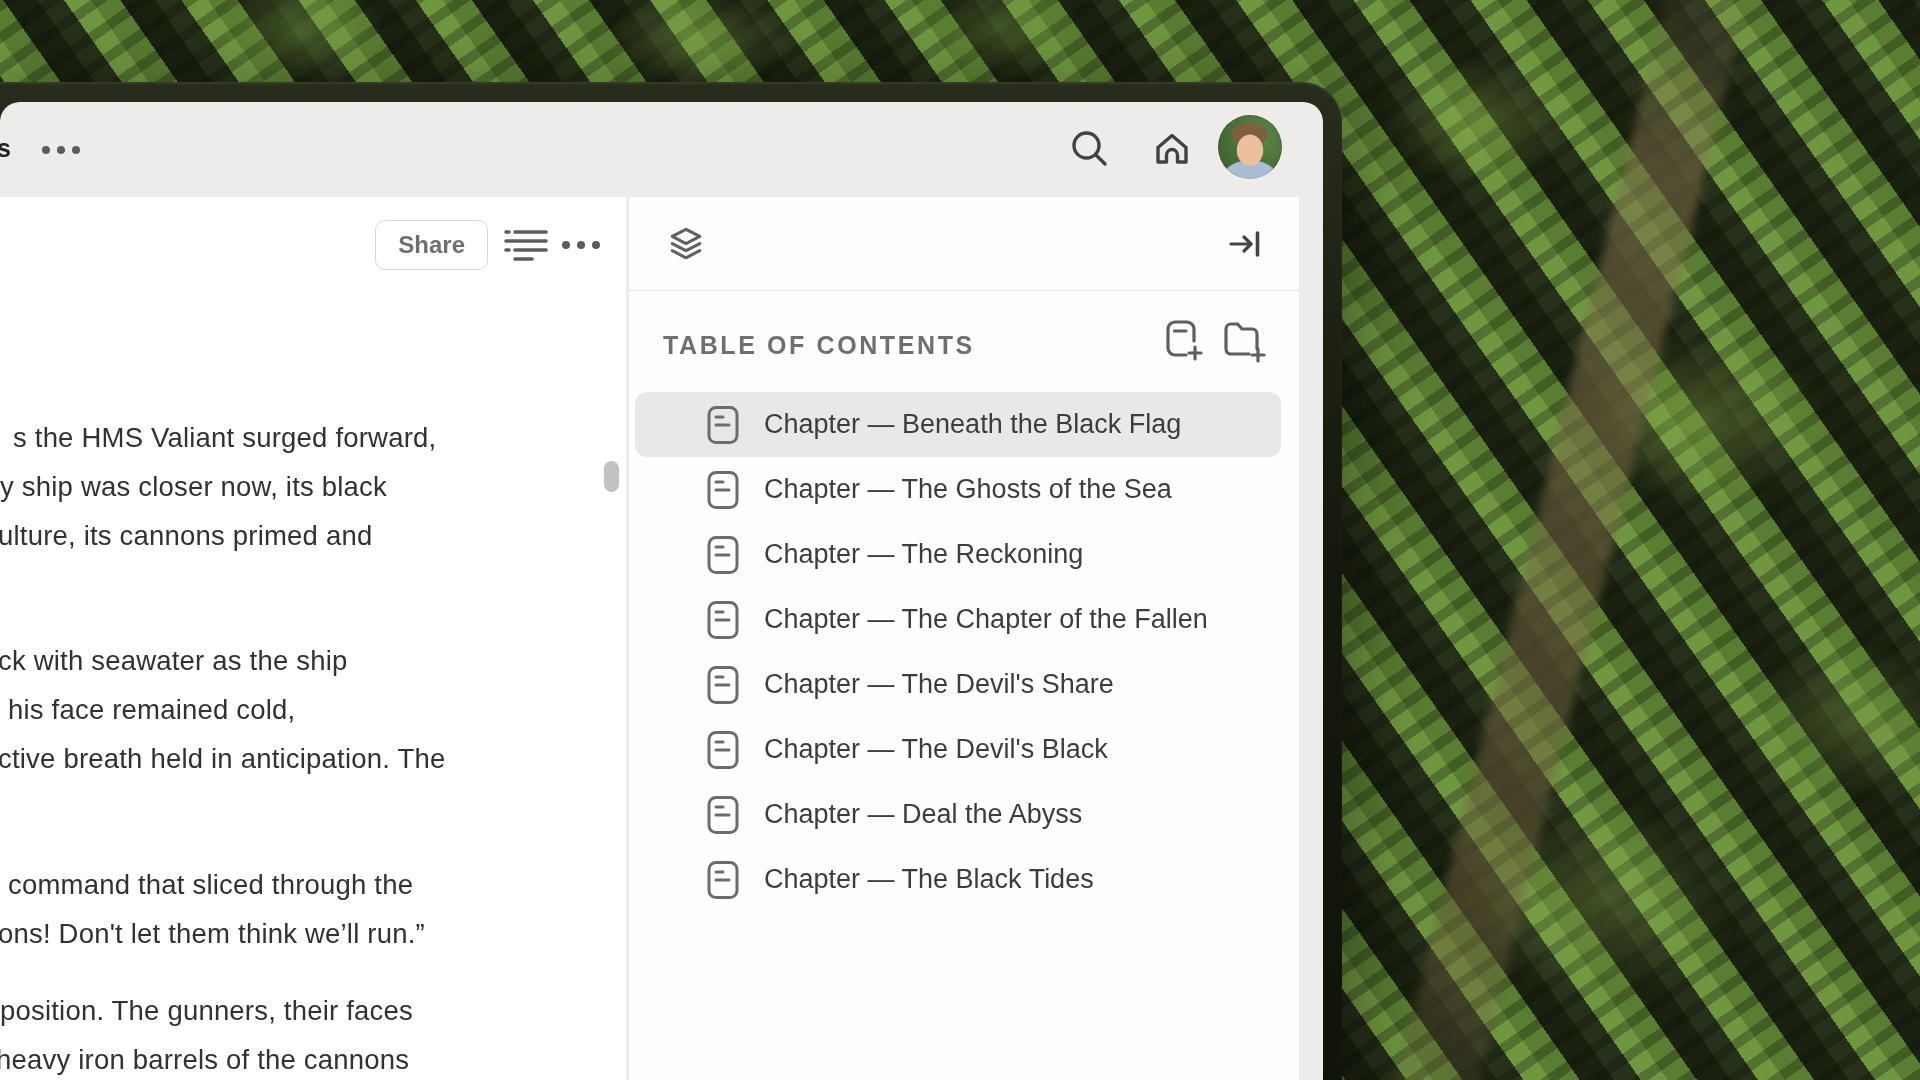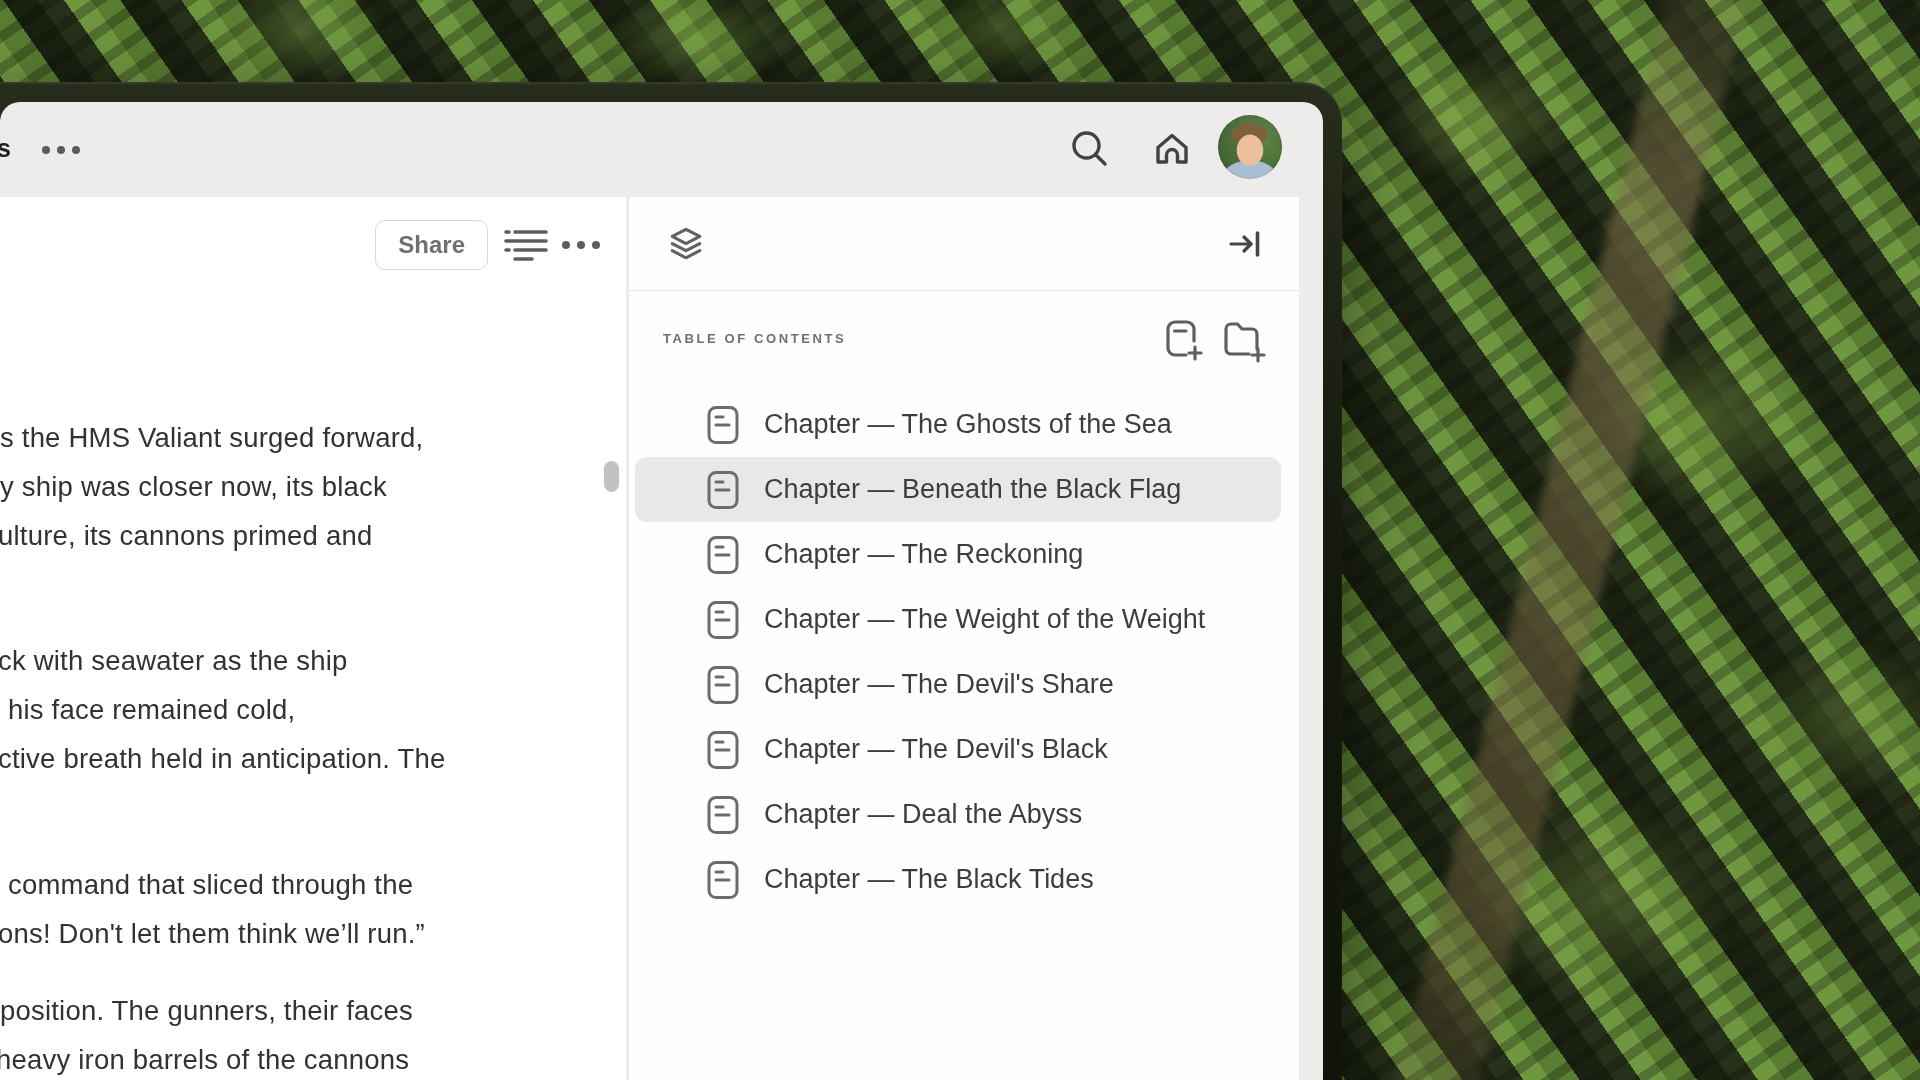--- a/index.html
+++ b/index.html
@@ -64,21 +64,21 @@
   .doc-scrollbar { position:absolute; left:604px; top:264px; width:15px; height:31px; border-radius:8px; background:#c3c2c0; }
 
   
   .toc-panel { position:absolute; left:629px; top:95px; width:670px; height:calc(100% - 95px); background:#fefefe; }
   .panel-header { height:94px; display:flex; align-items:center; padding-left:38px; border-bottom:1px solid #e7e5e3; }
   .panel-header .layers { color:#61615f; display:flex; }
   .panel-title { margin-left:17px; font-size:28px; font-weight:700; color:#1d1d1f; letter-spacing:.2px; }
   .collapse-btn { margin-left:auto; margin-right:36px; color:#454543; display:flex; }
 
   .toc-head { position:relative; height:100px; }
-  .section-title { position:absolute; left:34px; top:40px; font-size:13px; font-weight:700; letter-spacing:2.6px; color:#6f6f6d; }
+  .section-title { position:absolute; left:34px; top:40px; font-size:25px; font-weight:700; letter-spacing:2.6px; color:#6f6f6d; }
   .head-icons { position:absolute; right:32px; top:28px; display:flex; gap:18px; color:#5f5f5d; }
 
   .chapter-list { position:absolute; left:0; top:195px; right:0; }
   .chapter-row { height:65px; margin:0 18px 0 6px; border-radius:12px; display:flex; align-items:center; padding-left:71px; }
   .chapter-row.selected { background:#e9e8e6; }
   .chapter-row .doc-ic { color:#6c6c6a; display:flex; flex:none; }
   .chapter-label { margin-left:24px; font-size:27px; color:#3d3d3f; white-space:nowrap; }
 
   svg { display:block; }
 </style>
@@ -127,21 +127,21 @@
         </span>
         <div class="dots">
             <i></i>
             <i></i>
             <i></i>
           </div>
       </div>
 
       <div class="doc-text">
 
-      <div class="doc-line" style="top: 217px; margin-left: 0px;">s the HMS Valiant surged forward,</div>
+      <div class="doc-line" style="top: 217px; margin-left: 13px;">s the HMS Valiant surged forward,</div>
           <div class="doc-line" style="top: 266px; margin-left: 0px;">y ship was closer now, its black</div>
           <div class="doc-line" style="top: 315px; margin-left: -2px;">ulture, its cannons primed and</div>
           <div class="doc-line" style="top: 440px; margin-left: -2px;">ck with seawater as the ship</div>
           <div class="doc-line" style="top: 489px; margin-left: 8px;">his face remained cold,</div>
           <div class="doc-line" style="top: 538px; margin-left: -2px;">ctive breath held in anticipation. The</div>
           <div class="doc-line" style="top: 664px; margin-left: 8px;">command that sliced through the</div>
           <div class="doc-line" style="top: 713px; margin-left: -2px;">ons! Don't let them think we’ll run.”</div>
           <div class="doc-line" style="top: 790px; ">position. The gunners, their faces</div>
           <div class="doc-line" style="top: 839px; margin-left: -4px;">heavy iron barrels of the cannons</div>
         </div>
@@ -183,59 +183,59 @@
               <path d="M34 30 v-15 a5 5 0 0 0 -5 -5 H19 l-4.5 -5 H8 a5 5 0 0 0 -5 5 v20 a5 5 0 0 0 5 5 h18"></path>
               <line x1="35" y1="30" x2="35" y2="42"></line>
               <line x1="29" y1="36" x2="41" y2="36"></line>
             </svg>
           </span>
         </div>
       </div>
 
       <div class="chapter-list">
 
-      <div class="chapter-row">
+      <div class="chapter-row selected">
+            <span class="doc-ic">
+              <svg width="34" height="40" viewBox="0 0 34 40" fill="none" stroke="currentColor" stroke-width="3" stroke-linecap="round" stroke-linejoin="round">
+                <rect x="3" y="2.5" width="28" height="35" rx="7"></rect>
+                <line x1="10" y1="12" x2="17" y2="12"></line>
+                <line x1="10" y1="20" x2="23" y2="20"></line>
+              </svg>
+            </span>
+            <span class="chapter-label">Chapter — Beneath the Black Flag</span>
+          </div>
+          <div class="chapter-row">
             <span class="doc-ic">
               <svg width="34" height="40" viewBox="0 0 34 40" fill="none" stroke="currentColor" stroke-width="3" stroke-linecap="round" stroke-linejoin="round">
                 <rect x="3" y="2.5" width="28" height="35" rx="7"></rect>
                 <line x1="10" y1="12" x2="17" y2="12"></line>
                 <line x1="10" y1="20" x2="23" y2="20"></line>
               </svg>
             </span>
             <span class="chapter-label">Chapter — The Ghosts of the Sea</span>
           </div>
-          <div class="chapter-row selected">
-            <span class="doc-ic">
-              <svg width="34" height="40" viewBox="0 0 34 40" fill="none" stroke="currentColor" stroke-width="3" stroke-linecap="round" stroke-linejoin="round">
-                <rect x="3" y="2.5" width="28" height="35" rx="7"></rect>
-                <line x1="10" y1="12" x2="17" y2="12"></line>
-                <line x1="10" y1="20" x2="23" y2="20"></line>
-              </svg>
-            </span>
-            <span class="chapter-label">Chapter — Beneath the Black Flag</span>
-          </div>
           <div class="chapter-row">
             <span class="doc-ic">
               <svg width="34" height="40" viewBox="0 0 34 40" fill="none" stroke="currentColor" stroke-width="3" stroke-linecap="round" stroke-linejoin="round">
                 <rect x="3" y="2.5" width="28" height="35" rx="7"></rect>
                 <line x1="10" y1="12" x2="17" y2="12"></line>
                 <line x1="10" y1="20" x2="23" y2="20"></line>
               </svg>
             </span>
             <span class="chapter-label">Chapter — The Reckoning</span>
           </div>
           <div class="chapter-row">
             <span class="doc-ic">
               <svg width="34" height="40" viewBox="0 0 34 40" fill="none" stroke="currentColor" stroke-width="3" stroke-linecap="round" stroke-linejoin="round">
                 <rect x="3" y="2.5" width="28" height="35" rx="7"></rect>
                 <line x1="10" y1="12" x2="17" y2="12"></line>
                 <line x1="10" y1="20" x2="23" y2="20"></line>
               </svg>
             </span>
-            <span class="chapter-label">Chapter — The Weight of the Weight</span>
+            <span class="chapter-label">Chapter — The Chapter of the Fallen</span>
           </div>
           <div class="chapter-row">
             <span class="doc-ic">
               <svg width="34" height="40" viewBox="0 0 34 40" fill="none" stroke="currentColor" stroke-width="3" stroke-linecap="round" stroke-linejoin="round">
                 <rect x="3" y="2.5" width="28" height="35" rx="7"></rect>
                 <line x1="10" y1="12" x2="17" y2="12"></line>
                 <line x1="10" y1="20" x2="23" y2="20"></line>
               </svg>
             </span>
             <span class="chapter-label">Chapter — The Devil's Share</span>

